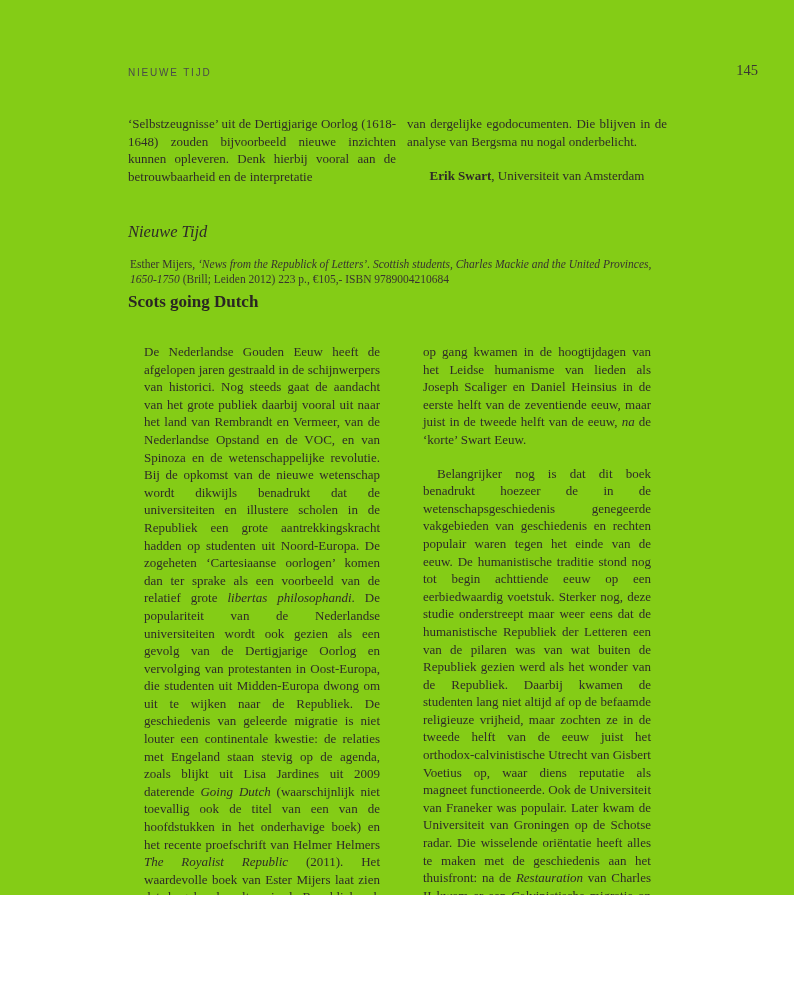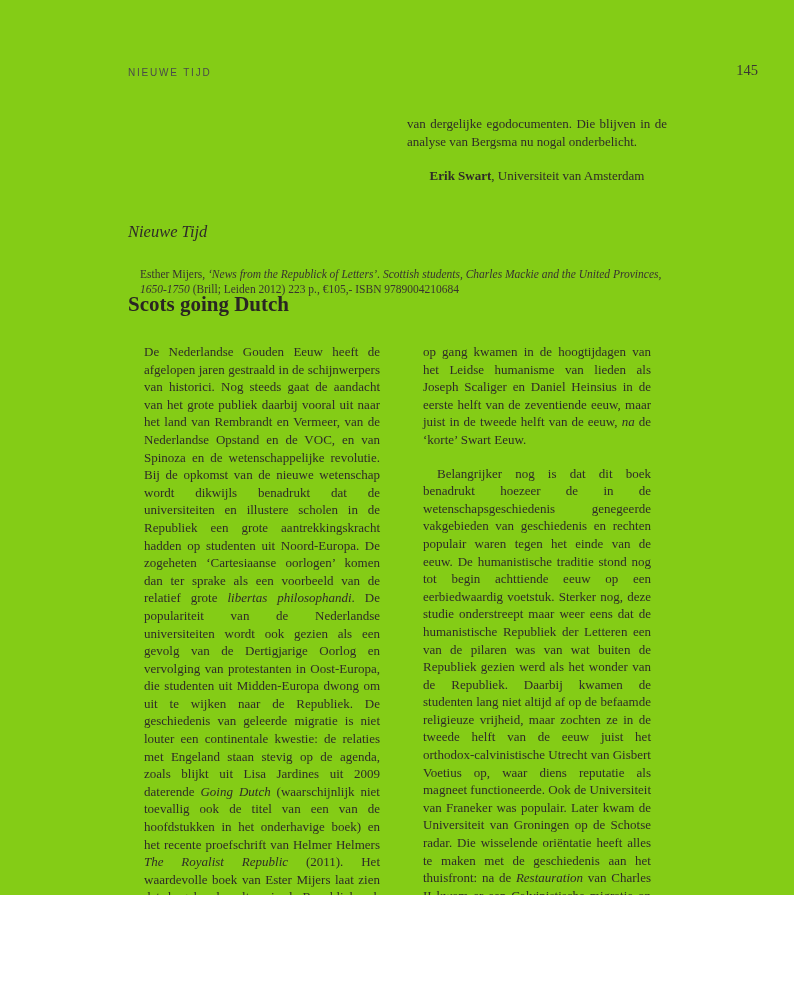--- a/index.html
+++ b/index.html
@@ -48,32 +48,32 @@
     font-style: italic;
     font-weight: normal;
     font-size: 16.5px;
     color: #2f2b28;
   }
   .bibliography {
     position: absolute;
     top: 255px;
     left: 128px;
     width: 540px;
-    margin: 12px;
+    margin: 2px;
     font-size: 11.5px;
     line-height: 15.4px;
     color: #38342f;
   }
   .review-title {
     position: absolute;
     top: 292px;
     left: 128px;
     margin: 0;
     font-weight: bold;
-    font-size: 21px;
+    font-size: 17px;
     color: #2a2623;
   }
   .body-col {
     position: absolute;
     top: 327px;
     height: 614px;
     overflow: hidden;
     text-align: justify;
     font-size: 13px;
     line-height: 17.6px;
@@ -93,20 +93,23 @@
 </style>
 </head>
 <body>
 
 <div class="page">
 
   <div class="running-head">NIEUWE TIJD</div>
 
   <div class="page-number">145</div>
 
+  <div class="excerpt col-left">
+    <p lang="nl"><span>‘Selbstzeugnisse’ uit de Dertigjarige Oorlog (1618-1648) zouden bijvoorbeeld nieuwe inzichten kunnen opleveren. Denk hierbij vooral aan de betrouwbaarheid en de interpretatie</span></p>
+  </div>
 
   <div class="excerpt col-right">
     <p lang="nl"><span>van dergelijke egodocumenten. Die blijven in de analyse van Bergsma nu nogal onderbelicht.</span></p>
     <p class="signature"><span class="name">Erik Swart</span><span>, Universiteit van Amsterdam</span></p>
   </div>
 
   <h2 class="section-heading">Nieuwe Tijd</h2>
 
   <p class="bibliography"><span>Esther Mijers, </span><span style="font-style: italic;">‘News from the Republick of Letters’. Scottish students, Charles Mackie and the United Provinces, 1650-1750</span><span> (Brill; Leiden 2012) 223 p., €105,- ISBN 9789004210684</span></p>
 

